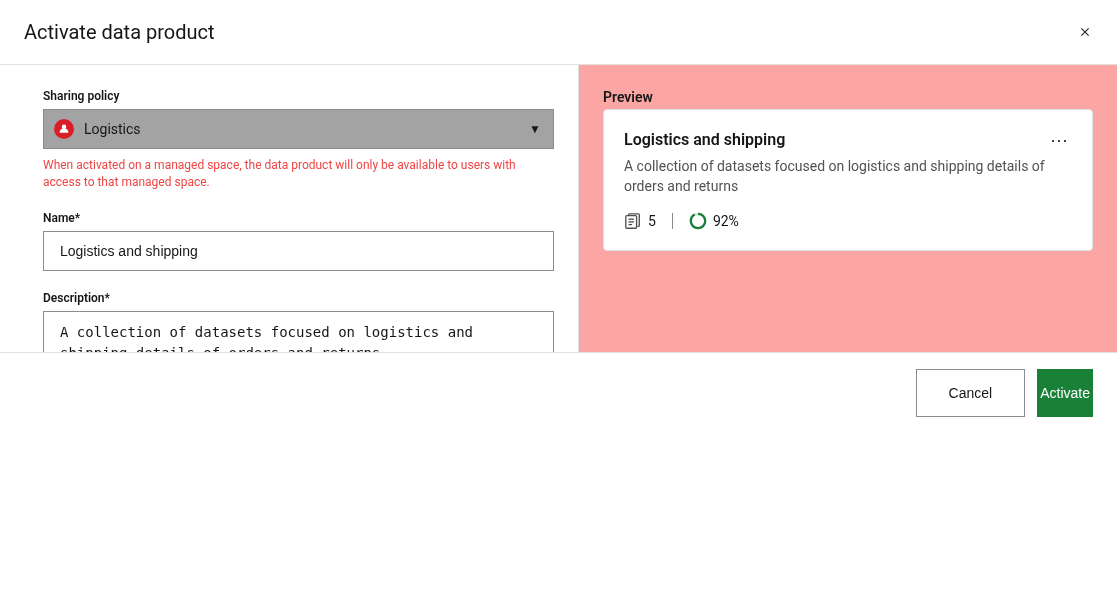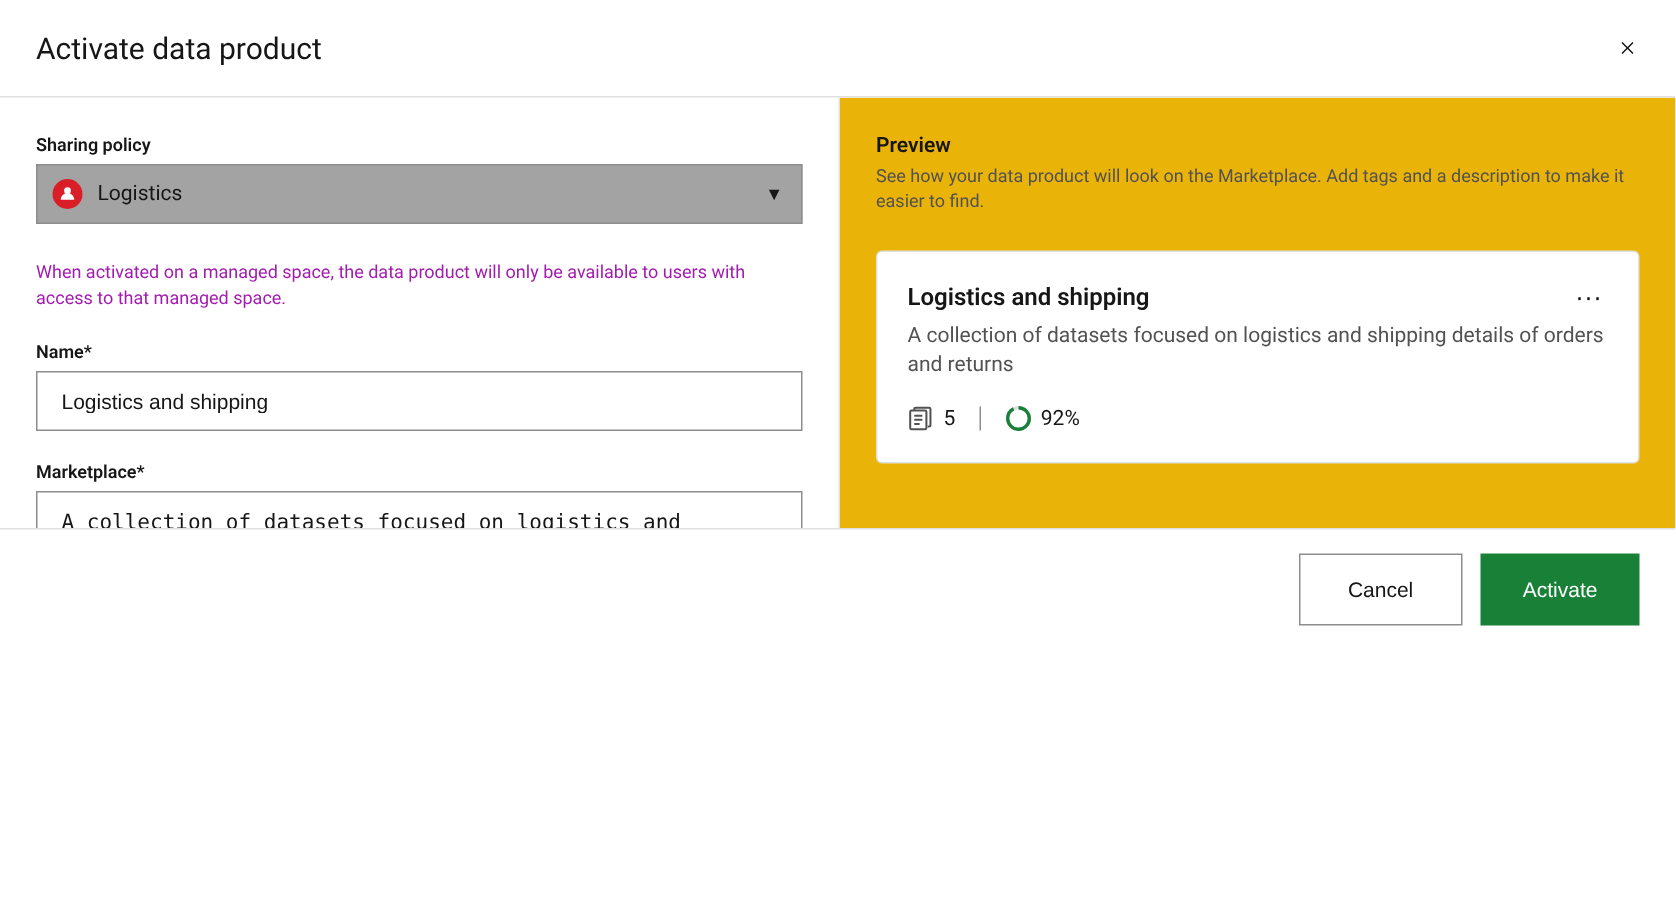--- a/index.html
+++ b/index.html
@@ -44,31 +44,32 @@
       display: flex;
       align-items: center;
       justify-content: center;
       color: #161616;
       font-size: 18px;
     }
     .modal-body {
       display: flex;
       flex: 1;
       overflow: hidden;
+      padding-left: 19px;
     }
     .left-panel {
       width: 560px;
       padding: 24px;
       border-right: 1px solid #e0e0e0;
       overflow-y: auto;
     }
     .right-panel {
       flex: 1;
       padding: 24px;
-      background: #eab308;
+      background: #fca5a5;
       overflow-y: auto;
     }
     .field-group {
       margin-bottom: 20px;
     }
     .field-label {
       font-size: 12px;
       font-weight: 600;
       color: #161616;
       margin-bottom: 6px;
@@ -103,22 +104,22 @@
     .select-chevron {
       position: absolute;
       right: 12px;
       top: 50%;
       transform: translateY(-50%);
       color: #161616;
       font-size: 12px;
     }
     .helper-text {
       font-size: 12px;
-      color: #a21caf;
-      margin-top: 24px;
+      color: #ef4444;
+      margin-top: 8px;
       line-height: 1.4;
     }
     .text-input {
       width: 100%;
       height: 40px;
       border: 1px solid #8d8d8d;
       padding: 0 16px;
       font-size: 14px;
       color: #161616;
       background: #fff;
@@ -247,21 +248,21 @@
       height: 48px;
       padding: 0 32px;
       background: #fff;
       border: 1px solid #8d8d8d;
       font-size: 14px;
       color: #161616;
       cursor: pointer;
     }
     .btn-primary {
       height: 48px;
-      padding: 0 28px;
+      padding: 0 3px;
       background: #198038;
       border: none;
       font-size: 14px;
       color: #fff;
       cursor: pointer;
       font-weight: 400;
     }
   </style>
 </head>
 <body>
@@ -295,21 +296,21 @@
         </div>
         <p class="helper-text">When activated on a managed space, the data product will only be available to users with access to that managed space.</p>
       </div>
 
       <div class="field-group">
         <span class="field-label">Name*</span>
         <input class="text-input" type="text" value="Logistics and shipping" style="">
       </div>
 
       <div class="field-group">
-        <span class="field-label">Marketplace*</span>
+        <span class="field-label">Description*</span>
         <textarea class="textarea-input" style="">A collection of datasets focused on logistics and shipping details of orders and returns</textarea>
       </div>
 
       <div class="field-group">
         <span class="field-label">Tags</span>
         <div class="tags-wrapper">
           <span class="tag-search-icon">
             <svg width="14" height="14" viewBox="0 0 16 16" fill="#525252">
               <path d="M15 14.3L10.7 10A6 6 0 1 0 10 10.7L14.3 15l.7-.7zM6 11A5 5 0 1 1 6 1a5 5 0 0 1 0 10z"></path>
             </svg>
@@ -318,21 +319,20 @@
             <span>APAC</span>
             <span class="tag-remove">✕</span>
           </div>
           <span class="tags-chevron">▼</span>
         </div>
       </div>
     </div>
 
     <div class="right-panel">
       <div class="preview-title">Preview</div>
-      <div class="preview-subtitle">See how your data product will look on the Marketplace. Add tags and a description to make it easier to find.</div>
 
       <div class="preview-card">
         <button class="more-btn">···</button>
         <div class="preview-card-title">Logistics and shipping</div>
         <div class="preview-card-desc">A collection of datasets focused on logistics and shipping details of orders and returns</div>
         <div class="preview-card-meta">
           <div class="meta-item">
             <svg width="18" height="18" viewBox="0 0 20 20" fill="none">
               <rect x="2" y="4" width="12" height="14" rx="1" stroke="#525252" stroke-width="1.5" fill="none"></rect>
               <path d="M5 4V3a1 1 0 0 1 1-1h10a1 1 0 0 1 1 1v12a1 1 0 0 1-1 1h-1" stroke="#525252" stroke-width="1.5" fill="none"></path>

